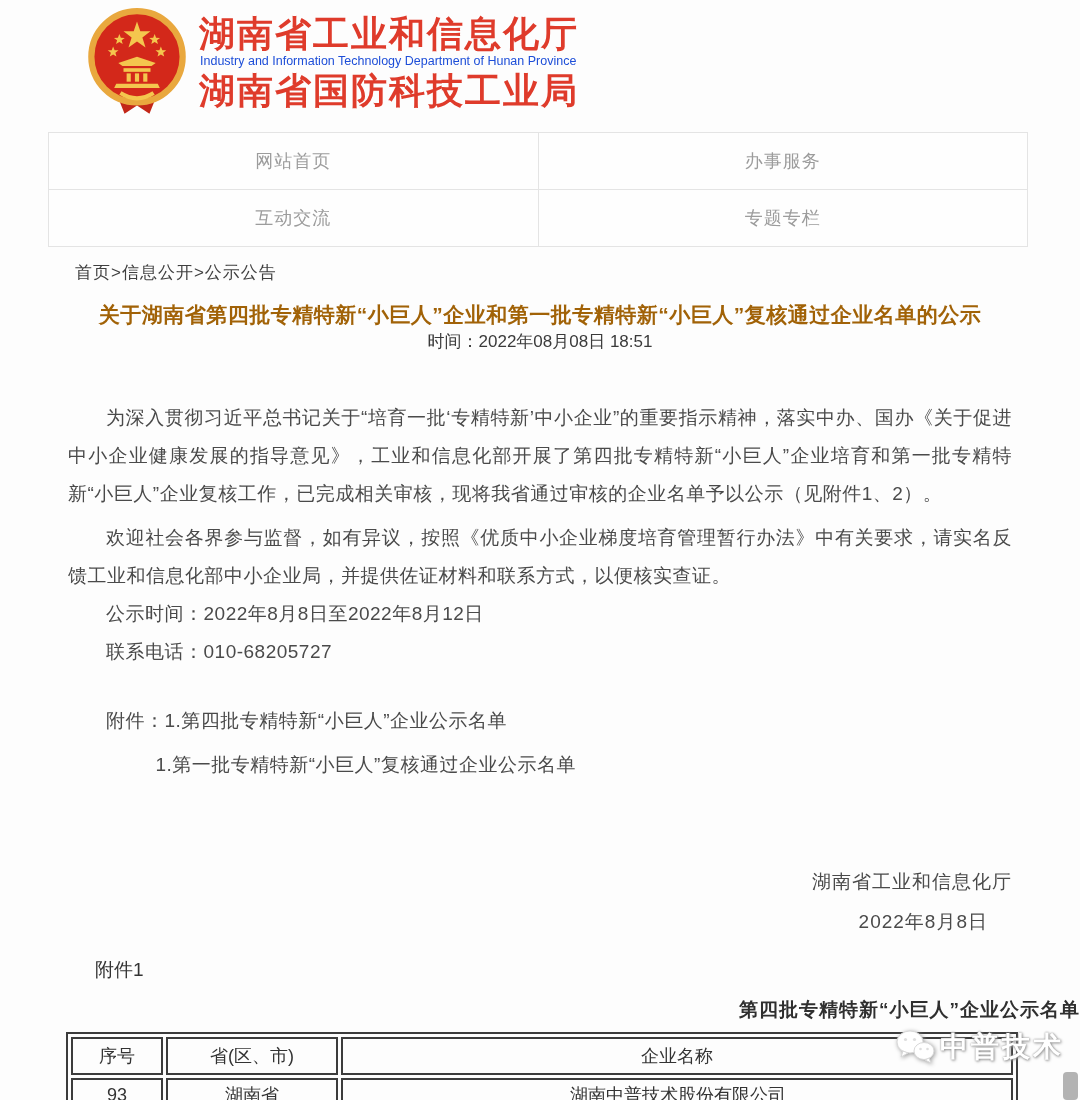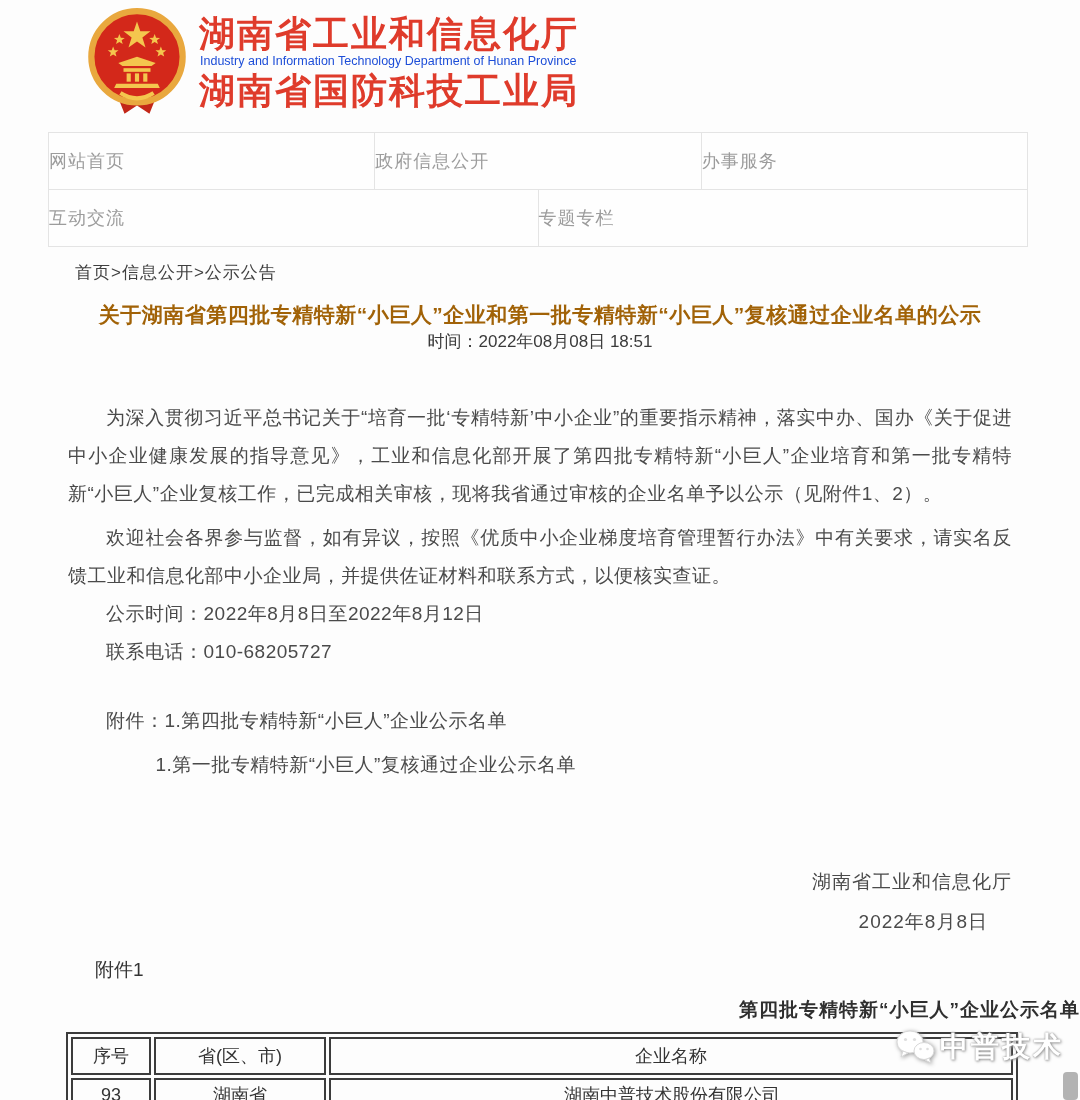--- a/index.html
+++ b/index.html
@@ -45,20 +45,21 @@
     width: 980px;
     border: 1px solid #e4e4e4;
     background: #fefefe;
   }
   .nav-row { display: flex; }
   .nav-row + .nav-row { border-top: 1px solid #e4e4e4; }
   .nav-item {
     flex: 1;
     height: 56px;
     line-height: 56px;
+    text-align: center;
     color: #9c9c9c;
     font-size: 18px;
     letter-spacing: 1px;
     cursor: pointer;
   }
   .nav-item + .nav-item { border-left: 1px solid #e4e4e4; }
 
   
   .breadcrumb {
     margin: 14px 0 0 75px;
@@ -128,21 +129,21 @@
     border: 2px solid #3c3c3c;
     font-size: 18px;
     color: #333333;
     font-weight: normal;
     background: #fdfdfd;
   }
   table.company-table th { height: 38px; text-align: center; }
   table.company-table td { height: 34px; text-align: center; }
   td.cell-name, th.col-name-h { text-align: center; }
   td.cell-name { text-align: left; padding-left: 3px; }
-  .col-idx { width: 80px; }
+  .col-idx { width: 92px; }
   .col-prov { width: 172px; }
 
   
   .watermark {
     position: absolute;
     top: 1028px;
     right: 16px;
     display: flex;
     align-items: center;
     gap: 5px;
@@ -194,21 +195,20 @@
     <div class="header-titles">
       <div class="org-cn">湖南省工业和信息化厅</div>
       <div class="org-en">Industry and Information Technology Department of Hunan Province</div>
       <div class="org-cn">湖南省国防科技工业局</div>
     </div>
   </header>
 
   <nav class="main-nav">
     <div class="nav-row">
       <div class="nav-item">网站首页</div>
-      <div class="nav-item">政府信息公开</div>
       <div class="nav-item">办事服务</div>
     </div>
     <div class="nav-row">
       <div class="nav-item">互动交流</div>
       <div class="nav-item">专题专栏</div>
     </div>
   </nav>
 
   <div class="breadcrumb">首页&gt;信息公开&gt;公示公告</div>
 

